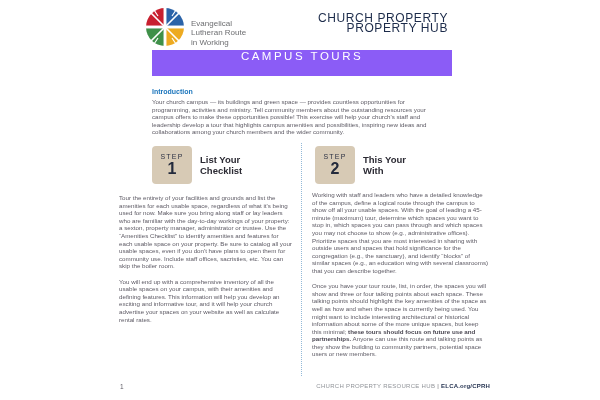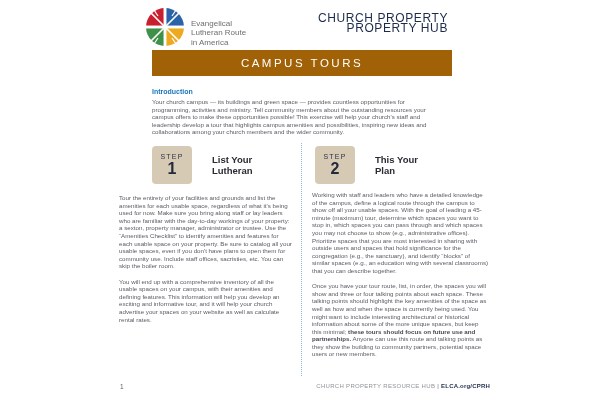--- a/index.html
+++ b/index.html
@@ -12,41 +12,41 @@
   .abs{position:absolute;}
 
   
   .logo-block{left:145px;top:7px;display:flex;align-items:flex-end;}
   .logo-svg{width:40px;height:40px;display:block;}
   .org-name{margin-left:6px;margin-top:3px;font-size:8px;line-height:9.5px;color:#6d6e71;}
   .hub-title{right:152px;top:13px;text-align:right;font-size:12px;line-height:10px;
     font-weight:normal;color:#1c2b4a;letter-spacing:0.6px;}
 
   
-  .banner{left:152px;top:50px;width:300px;height:26px;background:#a16207;
-    color:#ffffff;display:flex;align-items:center;justify-content:center;
+  .banner{left:152px;top:50px;width:300px;height:26px;background:#8b5cf6;
+    color:#ffffff;display:flex;align-items:flex-start;justify-content:center;
     font-size:11.5px;letter-spacing:2.5px;font-weight:500;}
 
   
   .intro{left:152px;top:88px;width:276px;}
   .intro-heading{font-size:7px;font-weight:bold;color:#1b75bc;margin-bottom:3px;}
   .body-text{font-size:6.2px;line-height:7.6px;color:#5d5a64;}
 
   
   .col1{left:119px;top:146px;width:174px;}
   .col2{left:312px;top:146px;width:177px;}
   .step-header{display:flex;align-items:center;}
   .col1 .step-header{margin-left:33px;}
   .col2 .step-header{margin-left:3px;}
   .step-badge{width:40px;height:38px;background:#d7cab5;border-radius:4px;
     display:flex;flex-direction:column;align-items:center;justify-content:center;
     flex:0 0 auto;}
   .step-badge .step-word{font-size:7px;letter-spacing:1.2px;color:#2c3144;line-height:8px;}
   .step-badge .step-num{font-size:16px;font-weight:bold;color:#232a3c;line-height:16px;}
-  .step-title{margin-left:20px;font-size:9.5px;font-weight:bold;color:#2b2a33;line-height:11px;}
+  .step-title{margin-left:8px;font-size:9.5px;font-weight:bold;color:#2b2a33;line-height:11px;}
   .col1 .step-body{margin-top:10px;}
   .col2 .step-body{margin-top:7px;}
   .step-body p{margin:0 0 7.6px 0;}
   .step-body b{color:#4a4752;}
 
   
   .divider{left:301px;top:143px;height:233px;width:0;border-left:1px dotted #92b9d8;}
 
   
   .page-number{left:120px;top:383px;font-size:6.5px;color:#5d5a64;}
@@ -64,21 +64,21 @@
     <path d="M20,20 L1,20 A19,19 0 0,0 20,39 Z" fill="#3f9049"></path>
     <path d="M20,20 L20,39 A19,19 0 0,0 39,20 Z" fill="#edaa21"></path>
     <path d="M20,20 L5.5,5.5 M20,20 L34.5,5.5 M20,20 L5.5,34.5 M20,20 L34.5,34.5" stroke="#ffffff" stroke-width="1.6"></path>
     <path d="M9,3 L13,9 M31,3 L27,9 M9,37 L13,31 M31,37 L27,31" stroke="#ffffff" stroke-width="1.2"></path>
     <rect x="18.55" y="0" width="2.9" height="40" fill="#ffffff"></rect>
     <rect x="0" y="18.55" width="40" height="2.9" fill="#ffffff"></rect>
   </svg>
   <div class="org-name">
     <div>Evangelical</div>
     <div>Lutheran Route</div>
-    <div>in America</div>
+    <div>in Working</div>
   </div>
 </div>
 
 <div class="abs hub-title">
   <div>CHURCH PROPERTY</div>
   <div>PROPERTY HUB</div>
 </div>
 
 <div class="abs banner">
   <span>CAMPUS TOURS</span>
@@ -92,38 +92,38 @@
 <div class="abs divider"></div>
 
 <div class="abs col1">
   <div class="step-header">
     <div class="step-badge">
       <div class="step-word">STEP</div>
       <div class="step-num">1</div>
     </div>
     <div class="step-title">
       <div>List Your</div>
-      <div>Lutheran</div>
+      <div>Checklist</div>
     </div>
   </div>
   <div class="step-body body-text">
     <p>Tour the entirety of your facilities and grounds and list the amenities for each usable space, regardless of what it's being used for now. Make sure you bring along staff or lay leaders who are familiar with the day-to-day workings of your property: a sexton, property manager, administrator or trustee. Use the “Amenities Checklist” to identify amenities and features for each usable space on your property. Be sure to catalog all your usable spaces, even if you don't have plans to open them for community use. Include staff offices, sacristies, etc. You can skip the boiler room.</p>
     <p>You will end up with a comprehensive inventory of all the usable spaces on your campus, with their amenities and defining features. This information will help you develop an exciting and informative tour, and it will help your church advertise your spaces on your website as well as calculate rental rates.</p>
   </div>
 </div>
 
 <div class="abs col2">
   <div class="step-header">
     <div class="step-badge">
       <div class="step-word">STEP</div>
       <div class="step-num">2</div>
     </div>
     <div class="step-title">
       <div>This Your</div>
-      <div>Plan</div>
+      <div>With</div>
     </div>
   </div>
   <div class="step-body body-text">
     <p>Working with staff and leaders who have a detailed knowledge of the campus, define a logical route through the campus to show off all your usable spaces. With the goal of leading a 45-minute (maximum) tour, determine which spaces you want to stop in, which spaces you can pass through and which spaces you may not choose to show (e.g., administrative offices). Prioritize spaces that you are most interested in sharing with outside users and spaces that hold significance for the congregation (e.g., the sanctuary), and identify “blocks” of similar spaces (e.g., an education wing with several classrooms) that you can describe together.</p>
     <p><span>Once you have your tour route, list, in order, the spaces you will show and three or four talking points about each space. These talking points should highlight the key amenities of the space as well as how and when the space is currently being used. You might want to include interesting architectural or historical information about some of the more unique spaces, but keep this minimal; </span><b>these tours should focus on future use and partnerships.</b><span> Anyone can use this route and talking points as they show the building to community partners, potential space users or new members.</span></p>
   </div>
 </div>
 
 <div class="abs page-number">1</div>
 <div class="abs footer-right">

